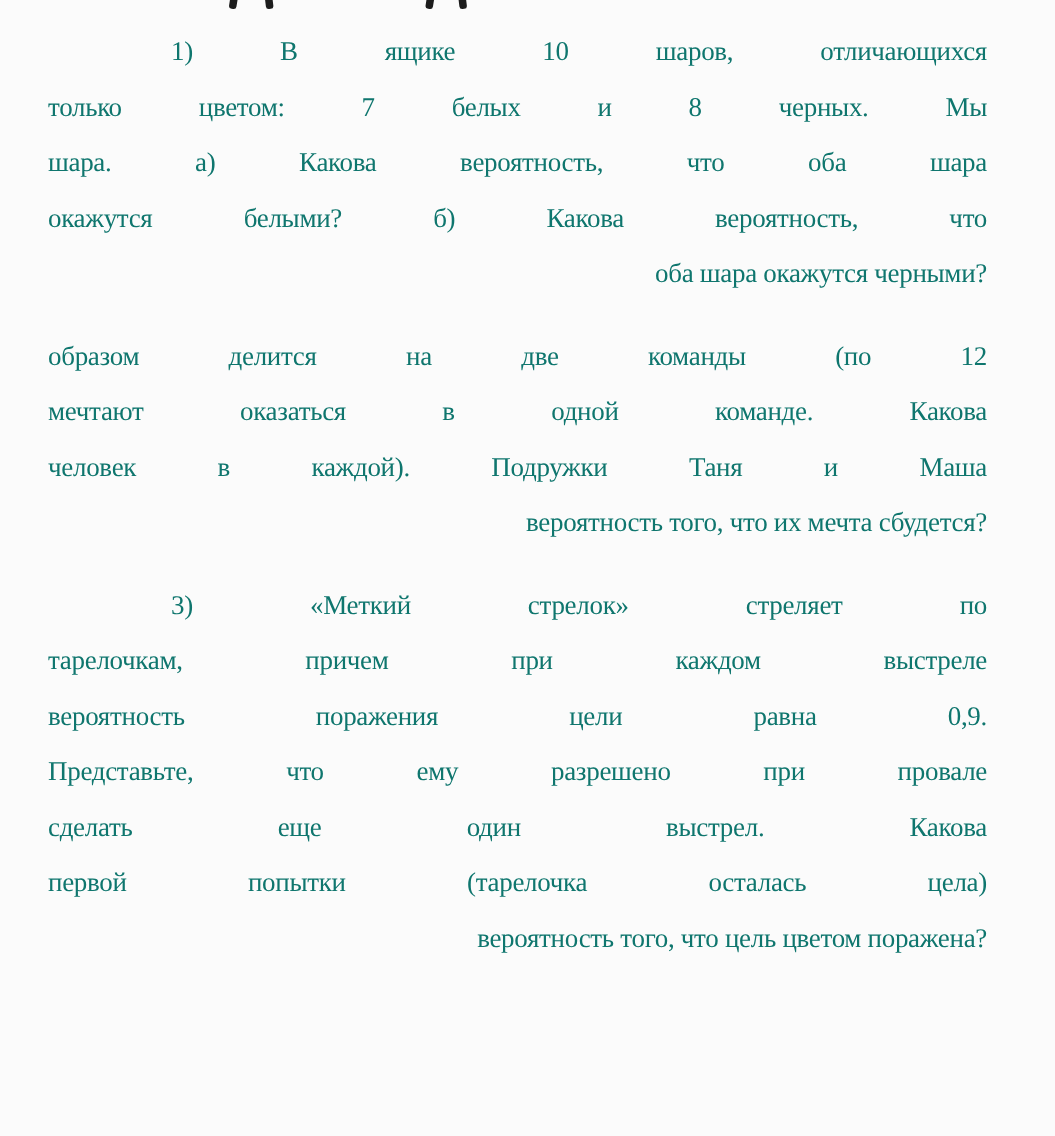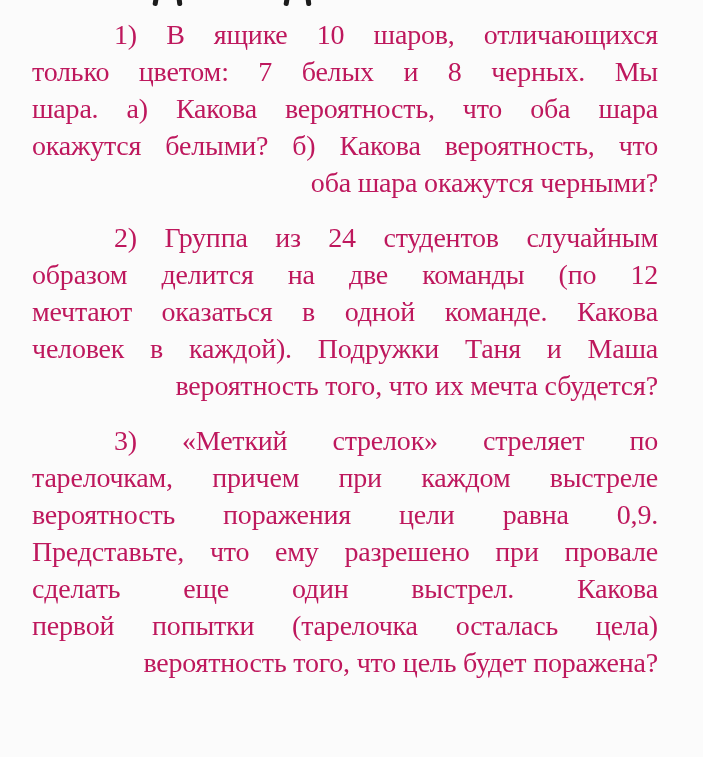--- a/index.html
+++ b/index.html
@@ -35,23 +35,23 @@
   .cm1 { left: 153px; transform: rotate(9deg); }
   .cm2 { left: 177px; transform: rotate(-7deg); }
   .cm3 { left: 284px; transform: rotate(9deg); }
   .cm4 { left: 306px; transform: rotate(-7deg); }
 
   .textblock {
     position: absolute;
     left: 32px;
     top: 16px;
     width: 626px;
-    font-size: 28px;
+    font-size: 18px;
     line-height: 37px;
-    color: #be185d;
+    color: #0f766e;
     letter-spacing: -0.2px;
   }
   .para { margin: 0; }
   .para + .para { margin-top: 18px; }
   .line {
     height: 37px;
     overflow: hidden;
     text-align: justify;
     text-align-last: justify;
     word-spacing: 0.06em;
@@ -79,31 +79,30 @@
 
     <div class="para">
       <div class="line first">1) В ящике 10 шаров, отличающихся</div>
       <div class="line">только цветом: 7 белых и 8 черных. Мы</div>
       <div class="line">шара. а) Какова вероятность, что оба шара</div>
       <div class="line">окажутся белыми? б) Какова вероятность, что</div>
       <div class="line last">оба шара окажутся черными?</div>
     </div>
 
     <div class="para">
-      <div class="line first">2) Группа из 24 студентов случайным</div>
       <div class="line">образом делится на две команды (по 12</div>
       <div class="line">мечтают оказаться в одной команде. Какова</div>
       <div class="line">человек в каждой). Подружки Таня и Маша</div>
       <div class="line last">вероятность того, что их мечта сбудется?</div>
     </div>
 
     <div class="para">
       <div class="line first">3) «Меткий стрелок» стреляет по</div>
       <div class="line">тарелочкам, причем при каждом выстреле</div>
       <div class="line">вероятность поражения цели равна 0,9.</div>
       <div class="line">Представьте, что ему разрешено при провале</div>
       <div class="line">сделать еще один выстрел. Какова</div>
       <div class="line">первой попытки (тарелочка осталась цела)</div>
-      <div class="line last">вероятность того, что цель будет поражена?</div>
+      <div class="line last">вероятность того, что цель цветом поражена?</div>
     </div>
 
   </div>
 </div>
 
 </body></html>

